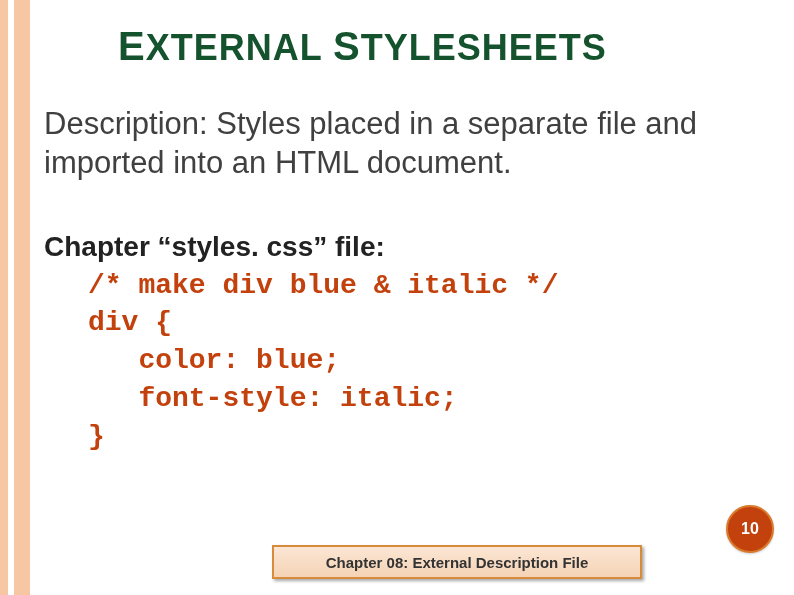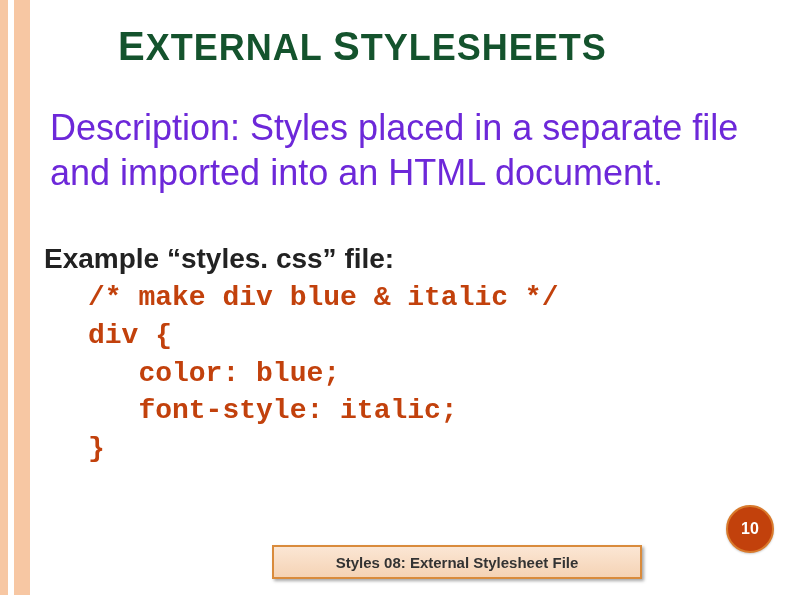--- a/index.html
+++ b/index.html
@@ -30,25 +30,24 @@
     font-weight: bold;
     color: #14532d;
     letter-spacing: 1px;
     margin-left: 74px;
     margin-top: 6px;
     margin-bottom: 36px;
     font-variant: small-caps;
   }
   .title .big { font-size: 40px; }
   .desc {
-    font-size: 36px;
-    color: #6d28d9;
+    font-size: 31px;
+    color: #404040;
     line-height: 1.25;
     margin-bottom: 48px;
-    margin-left: 6px;
   }
   .example-label {
     font-size: 28px;
     font-weight: bold;
     color: #222;
     margin-bottom: 4px;
   }
   .code-block {
     font-family: "Courier New", Courier, monospace;
     font-size: 28px;
@@ -102,29 +101,29 @@
 
 <div class="content">
 
   <div class="title">
     <span class="big">E</span><span>XTERNAL</span>
     <span class="big">S</span><span>TYLESHEETS</span>
   </div>
 
   <div class="desc">Description: Styles placed in a separate file and imported into an HTML document.</div>
 
-  <div class="example-label">Example “styles. css” file:</div>
+  <div class="example-label">Chapter “styles. css” file:</div>
 
   <div class="code-block">/* make div blue &amp; italic */
 div {
    color: blue;
    font-style: italic;
 }</div>
 
 </div>
 
 <div class="page-badge">
   <span>10</span>
 </div>
 
 <div class="chapter-box">
-  <span>Styles  08: External Stylesheet File</span>
+  <span>Chapter  08: External Description File</span>
 </div>
 
 </body></html>

